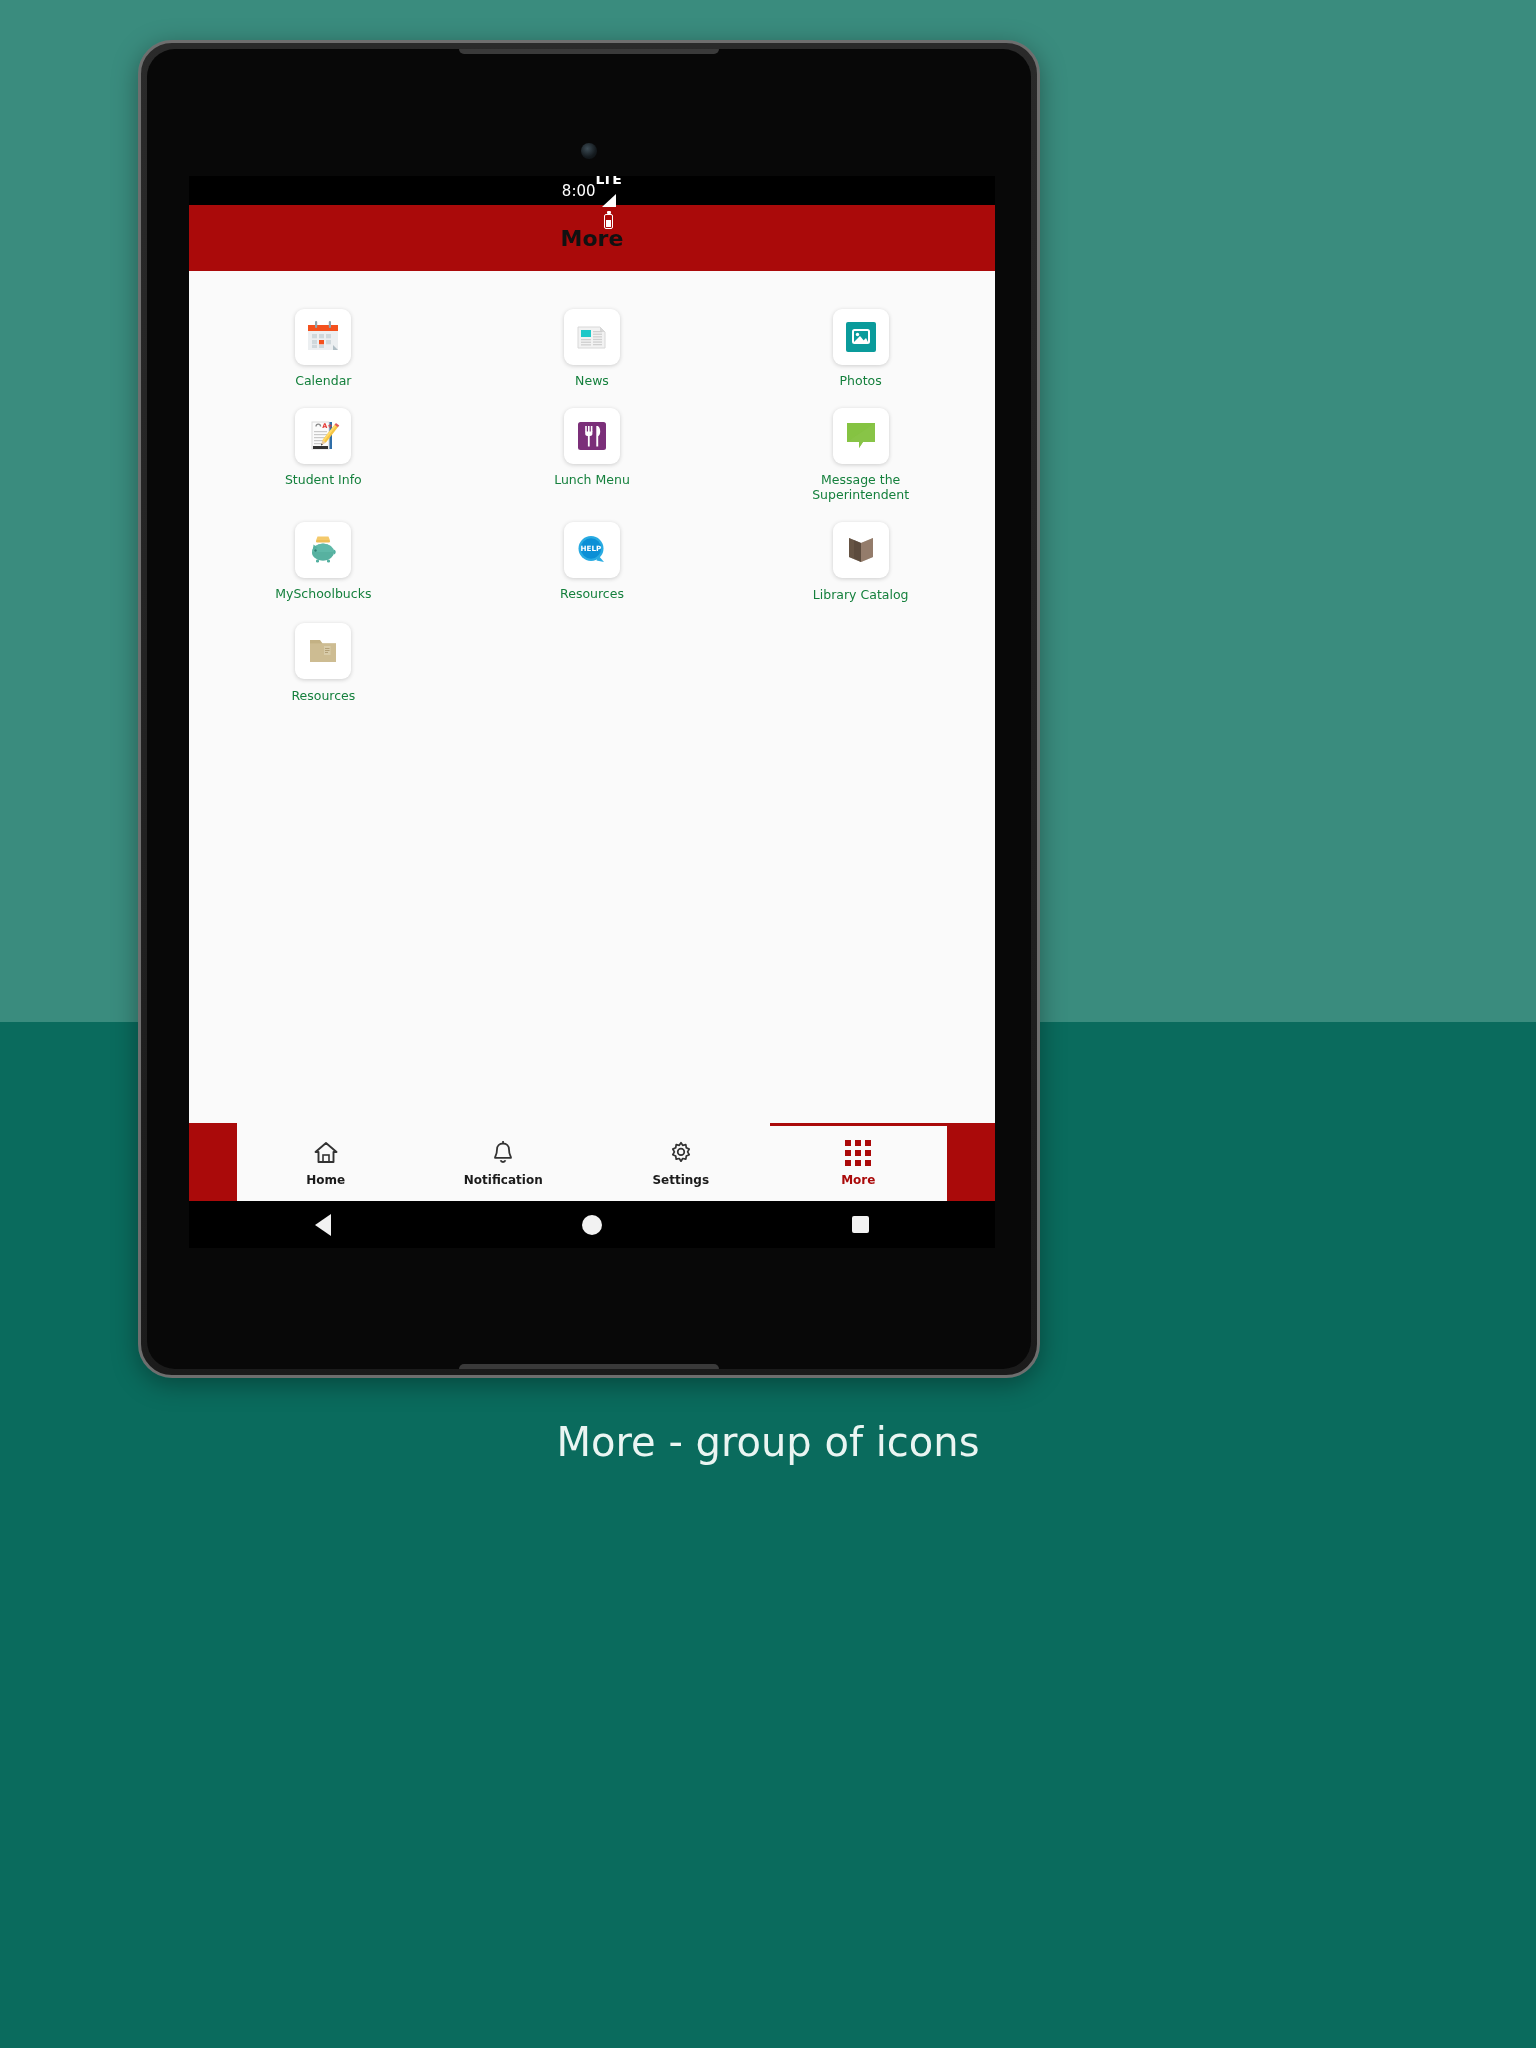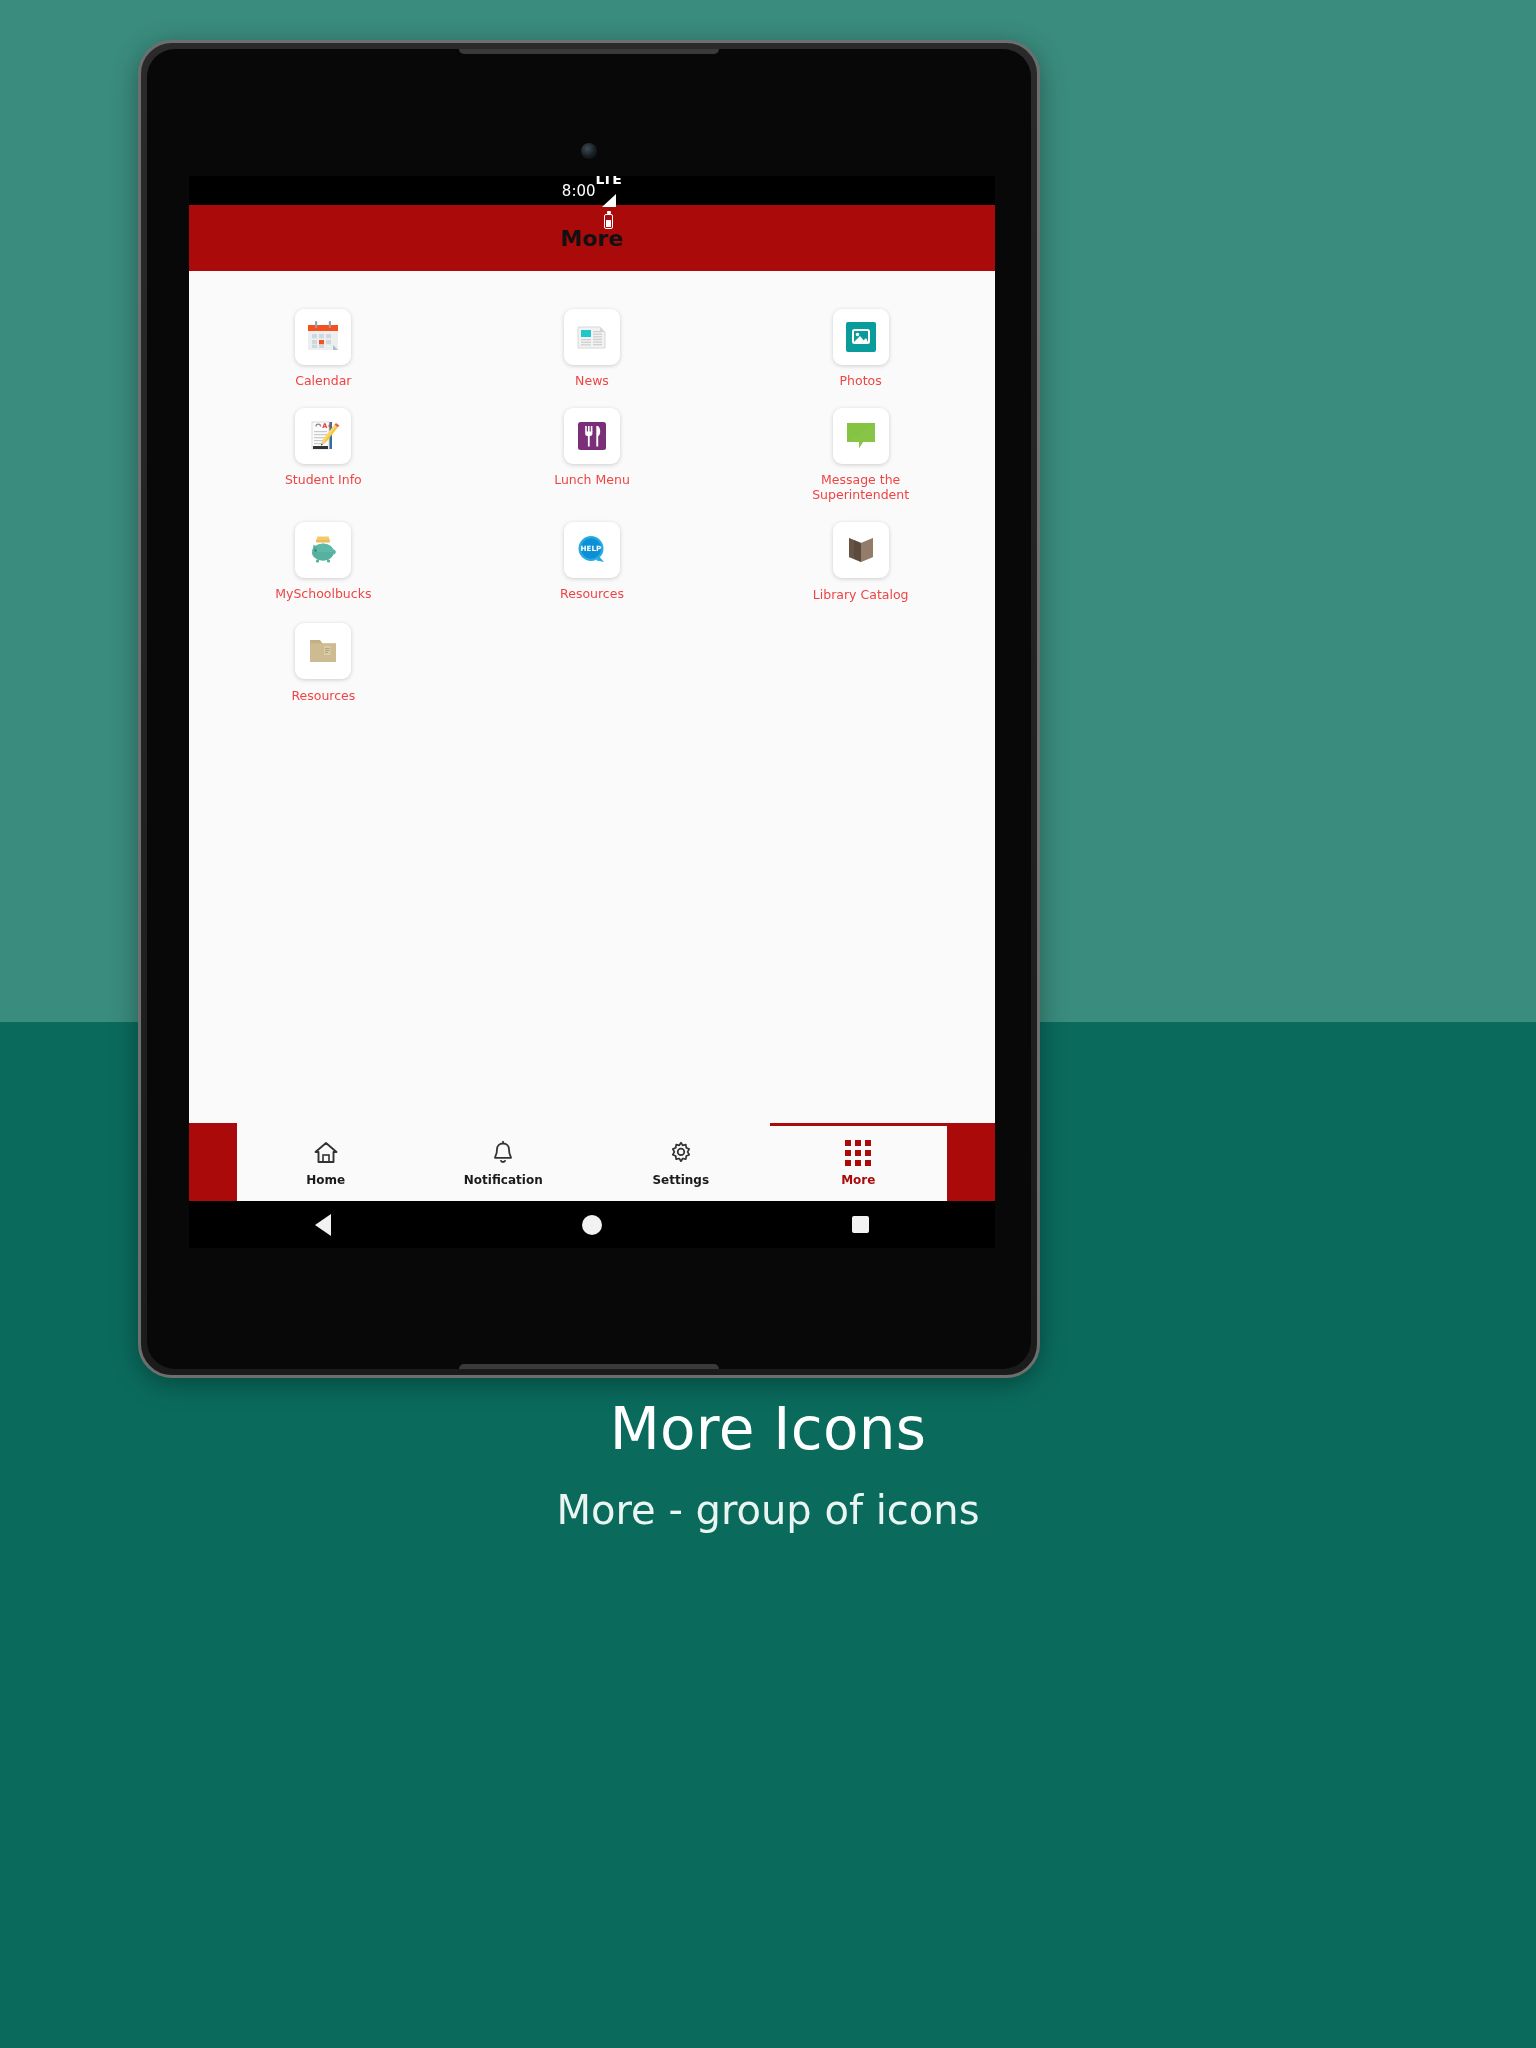--- a/index.html
+++ b/index.html
@@ -104,21 +104,21 @@
     padding-top: 14px;
     cursor: pointer;
   }
   .tile-icon {
     width: 56px; height: 56px; background: #fff; border-radius: 9px;
     box-shadow: 0 1px 4px rgba(0,0,0,.18);
     display: flex; align-items: center; justify-content: center;
     margin-bottom: 9px;
   }
   .tile-label {
-    font-size: 12.5px; color: #ef4444; text-align: center; line-height: 1.15;
+    font-size: 12.5px; color: #15803d; text-align: center; line-height: 1.15;
     max-width: 110px; white-space: pre-line;
   }
   .row4 .tile-label { margin-top: 1px; }
 
   
   .bottomnav {
     height: 78px; background: #aa0a0a; display: flex; position: relative;
   }
   .nav-strip {
     position: absolute; left: 48px; top: 0; width: 710px; height: 78px;
@@ -427,15 +427,14 @@
         </div>
       <div class="an-btn">
           <span class="sq"></span>
         </div>
     </div>
 
   </div>
 </div>
 
 <div class="caption">
-  <div class="cap-title">More Icons</div>
   <div class="cap-sub">More - group of icons</div>
 </div>
 
 </body></html>

